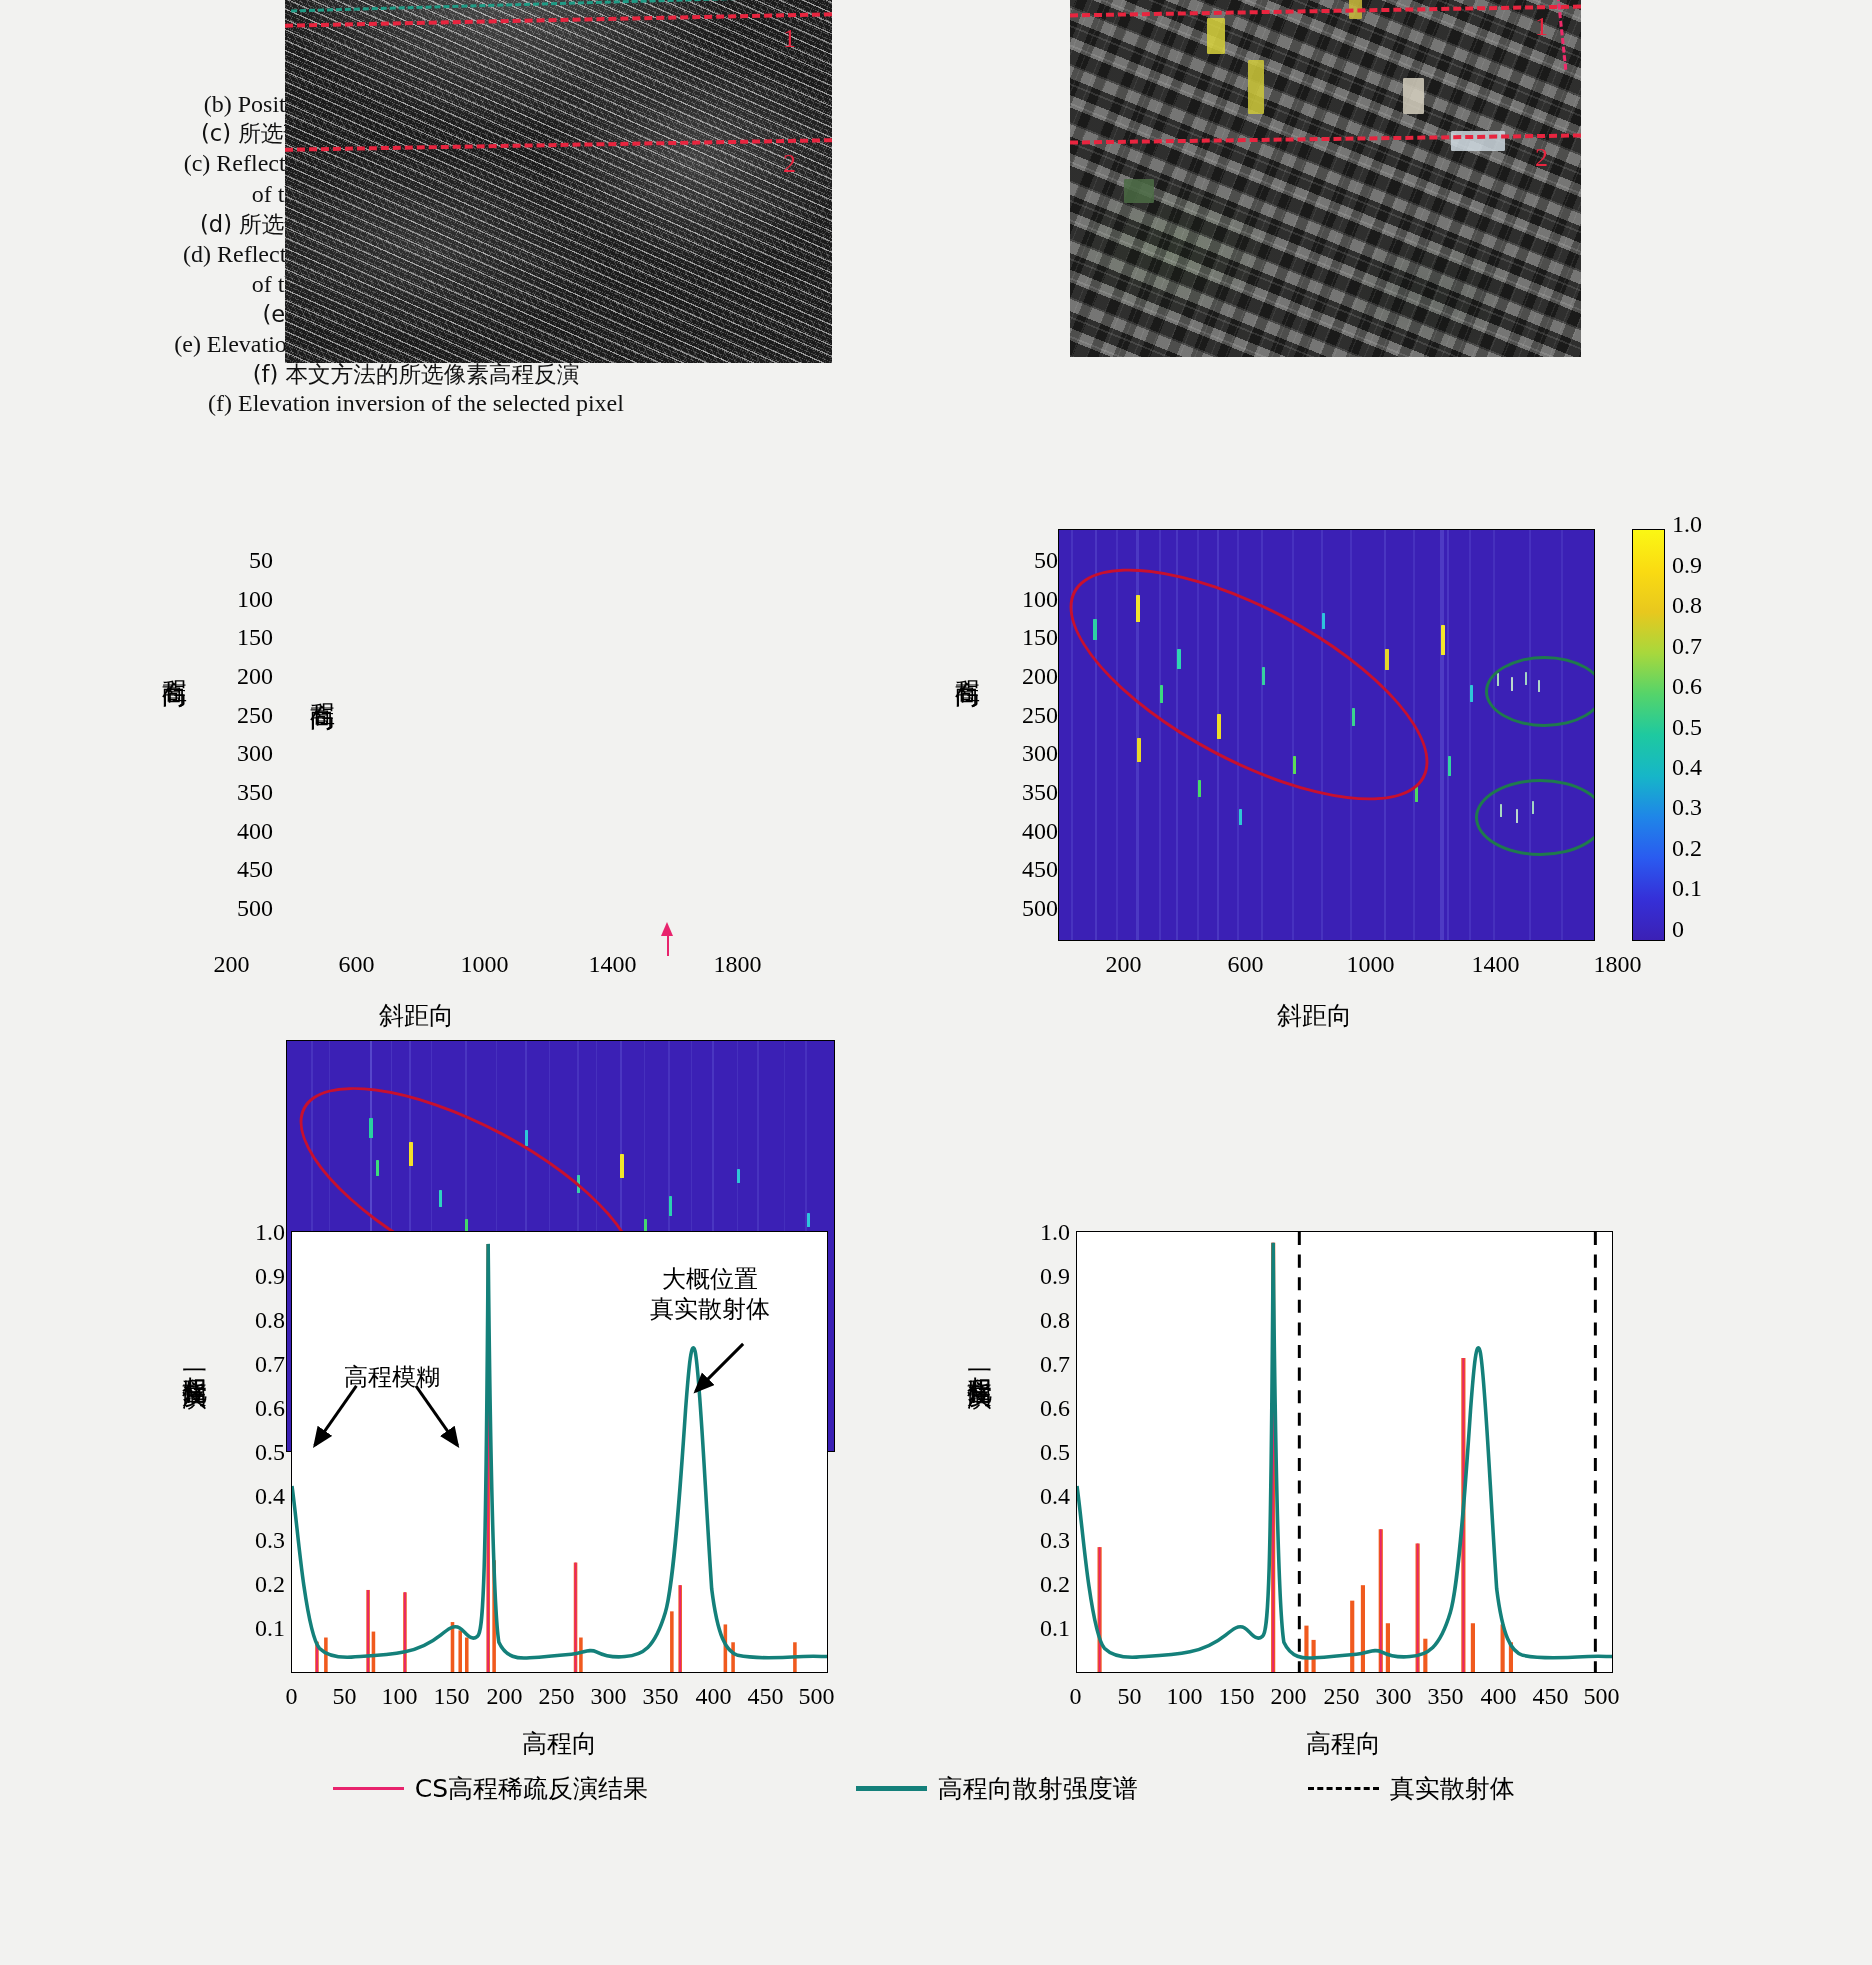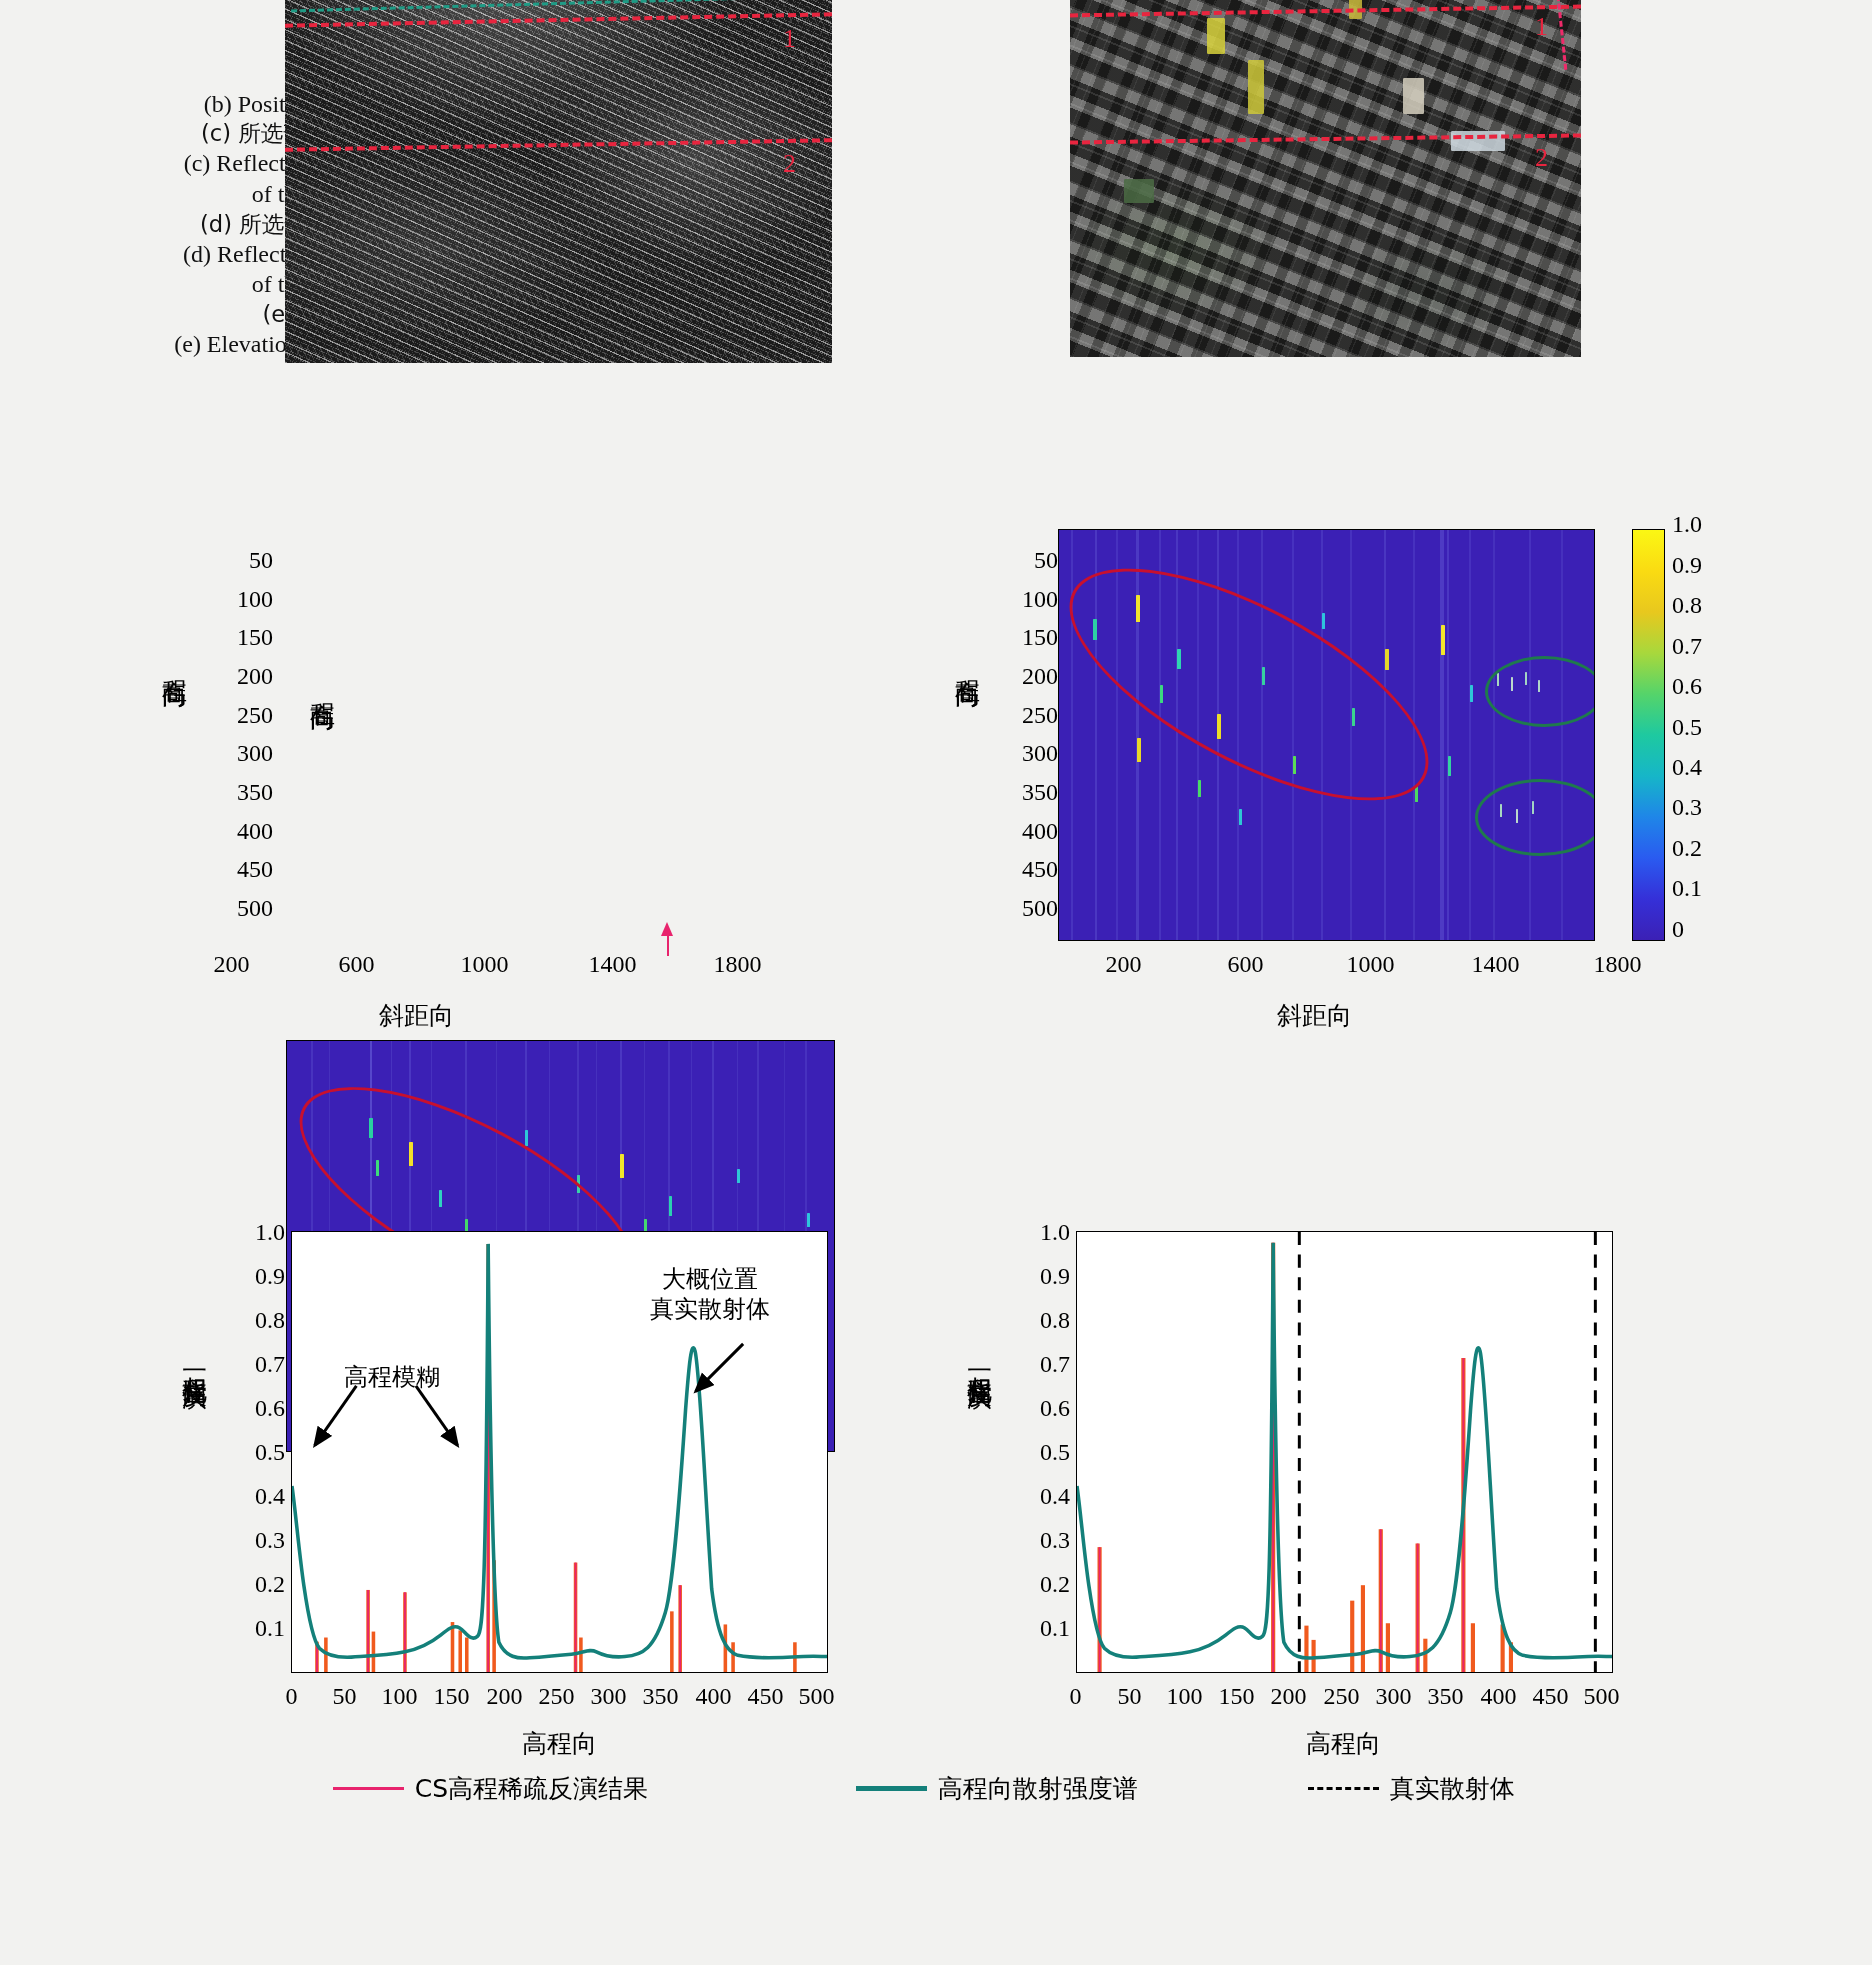--- a/index.html
+++ b/index.html
@@ -619,16 +619,18 @@
   <div class="legend" style="left:1308px; top:1772px;">
     <span class="legend-swatch" style="width:71px; height:0; border-top:3.6px dashed #000;"></span>
     <span class="legend-label">真实散射体</span>
   </div>
 
   <div class="caption" style="left:155px; top:1828px; width:767px;">
     <div class="cn">(e) 所选像素的高程反演</div>
     <div class="en">(e) Elevation inversion of the selected pixel</div>
   </div>
   <div class="caption" style="left:934px; top:1828px; width:832px;">
+    <div class="cn">(f) 本文方法的所选像素高程反演</div>
+    <div class="en">(f) Elevation inversion of the selected pixel</div>
   </div>
 
 </div>
 
 
 </body></html>

